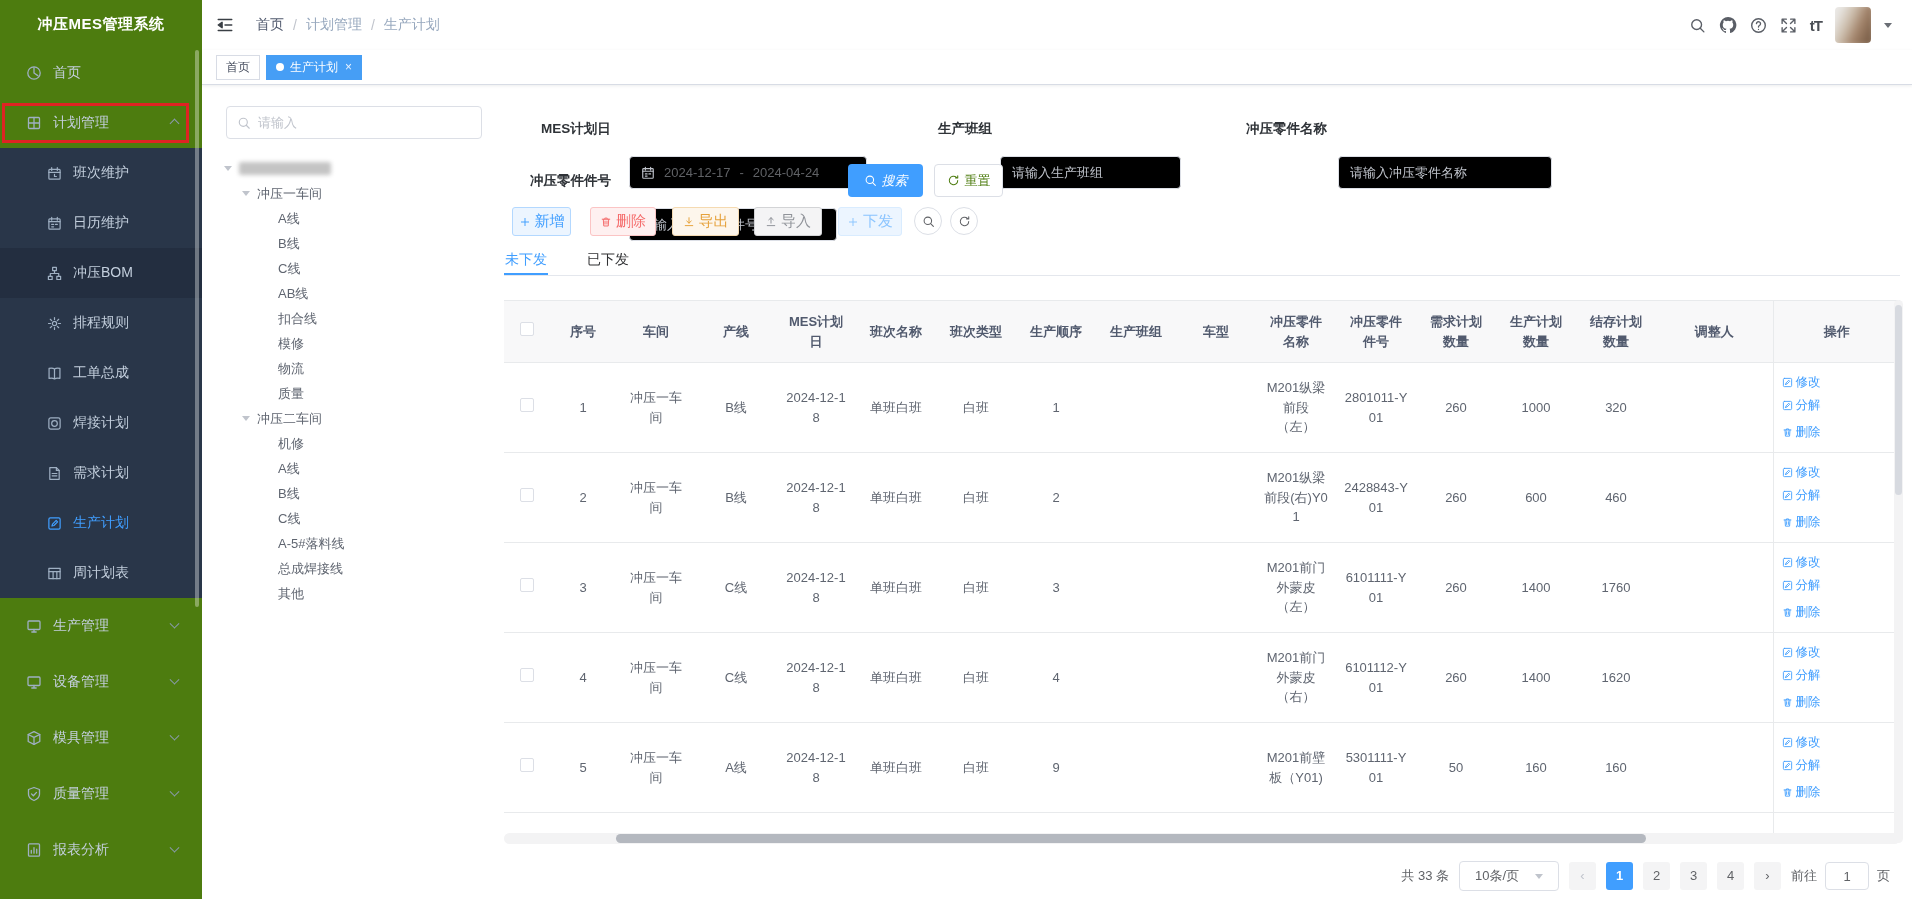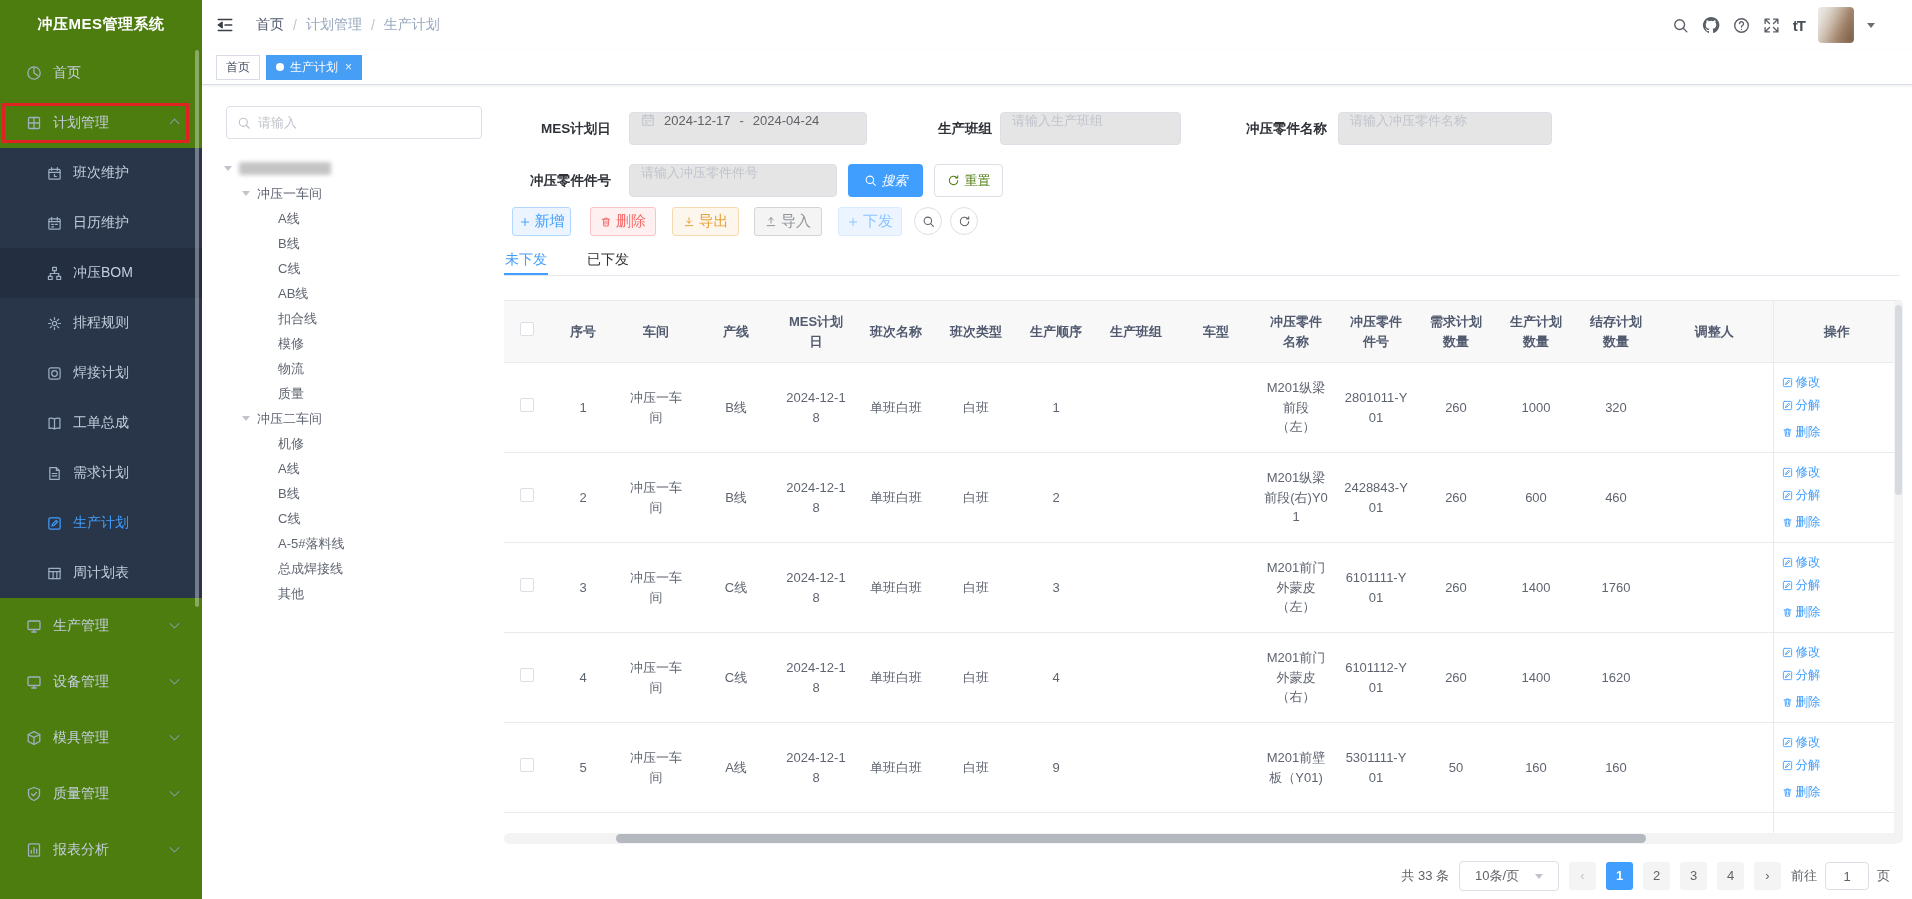--- a/index.html
+++ b/index.html
@@ -24,21 +24,21 @@
   .chev.up { transform:rotate(-135deg); }
   .sb-item.annotated::after { content:""; position:absolute; left:2px; right:13px; top:5px; bottom:5px; border:3px solid #df2323; pointer-events:none; }
   .sb-scroll { position:absolute; right:3px; top:50px; width:4px; height:557px; background:rgba(255,255,255,.35); border-radius:2px; }
 
   
   .navbar { position:absolute; left:202px; top:0; right:0; height:50px; background:#fff; display:flex; align-items:center; }
   .hamb { margin-left:14px; color:#3a3f45; cursor:pointer; }
   .crumbs { margin-left:22px; font-size:14px; color:#97a8be; display:flex; align-items:center; gap:9px; }
   .crumbs .c0 { color:#515a6e; }
   .crumbs .sep { color:#c0c4cc; }
-  .nav-right { margin-left:auto; display:flex; align-items:center; gap:13px; padding-right:37px; color:#5a5e66; }
+  .nav-right { margin-left:auto; display:flex; align-items:center; gap:13px; padding-right:20px; color:#5a5e66; }
   .nav-right .ic { cursor:pointer; }
   .tT { font-size:15px; font-weight:bold; color:#4a4e55; cursor:pointer; letter-spacing:-1px; }
   .avatar { width:36px; height:36px; border-radius:4px; overflow:hidden; position:relative; cursor:pointer; }
   .avatar::before { content:""; position:absolute; inset:-4px;
      background:linear-gradient(115deg,#e9e7e4 18%,#cdbfae 40%,#a2836a 62%,#7c6049 85%); filter:blur(3px); }
   .caret { width:0; height:0; border-left:4px solid transparent; border-right:4px solid transparent; border-top:5px solid #6a6e75; cursor:pointer; }
 
   
   .tabbar { position:absolute; left:202px; top:50px; right:0; height:35px; background:#fff;
      border-bottom:1px solid #d8dce5; box-shadow:0 1px 3px rgba(0,21,41,.08); display:flex; align-items:center; padding-left:14px; gap:6px; }
@@ -55,21 +55,21 @@
   #tree-list { position:absolute; left:212px; top:156px; width:280px; font-size:13px; color:#5f6570; }
   .t-row { display:flex; align-items:center; height:25px; cursor:pointer; }
   .t-caret { width:0; height:0; border-left:4.5px solid transparent; border-right:4.5px solid transparent; border-top:5.5px solid #c0c4cc; margin-right:7px; }
   .t-row.lv0 { padding-left:12px; }
   .t-row.lv1 { padding-left:30px; }
   .t-row.lv2 { padding-left:66px; }
   .t-redacted { width:92px; height:13px; background:#c4c4c4; border-radius:2px; filter:blur(2px); }
 
   
   .f-label { position:absolute; height:33px; line-height:33px; font-size:13.5px; font-weight:bold; color:#2f3338; }
-  .f-input { position:absolute; height:33px; border:1px solid #dcdfe6; border-radius:4px; background:#e5e5e5; display:flex; align-items:flex-start; padding:0 11px; }
+  .f-input { position:absolute; height:33px; border:1px solid #dcdfe6; border-radius:4px; background:#000000; display:flex; align-items:center; padding:0 11px;margin-top:44px; }
   .f-input input { border:none; outline:none; width:100%; font-size:13px; color:#606266; font-family:inherit; background:transparent; }
   .f-input input::placeholder { color:#c0c4cc; }
   .date-box { gap:9px; font-size:13px; color:#606266; }
   .date-box .ic { color:#c0c4cc; }
   .date-box .dsep { color:#606266; }
   .btn { position:absolute; height:33px; border-radius:4px; font-size:13px; display:flex; align-items:center; justify-content:center; gap:5px; cursor:pointer; border:1px solid transparent; }
   .btn-primary { background:#409eff; color:#fff; }
   .btn-plain { background:#fff; border-color:#dcdfe6; color:#4d7c0f; }
 
   
@@ -178,33 +178,33 @@
               <svg viewBox="0 0 16 16" width="15" height="15" fill="none" stroke="currentColor" stroke-width="1.3" stroke-linecap="round" stroke-linejoin="round">
                 <circle cx="8" cy="8" r="2.3"></circle>
                 <path d="M8 1.6v2.1M8 12.3v2.1M1.6 8h2.1M12.3 8h2.1M3.5 3.5L5 5M11 11l1.5 1.5M12.5 3.5L11 5M5 11l-1.5 1.5"></path>
               </svg>
             </span>
             <span class="lbl">排程规则</span>
           </div>
           <div class="sb-item sub">
             <span class="ic">
               <svg viewBox="0 0 16 16" width="15" height="15" fill="none" stroke="currentColor" stroke-width="1.3" stroke-linecap="round" stroke-linejoin="round">
+                <path d="M8 3.2C6.6 2.2 4.2 2.1 2.2 2.6v10.6c2-.5 4.4-.4 5.8.6 1.4-1 3.8-1.1 5.8-.6V2.6C11.8 2.1 9.4 2.2 8 3.2zM8 3.2v10.6"></path>
+              </svg>
+            </span>
+            <span class="lbl">工单总成</span>
+          </div>
+          <div class="sb-item sub">
+            <span class="ic">
+              <svg viewBox="0 0 16 16" width="15" height="15" fill="none" stroke="currentColor" stroke-width="1.3" stroke-linecap="round" stroke-linejoin="round">
                 <rect x="2" y="2" width="12" height="12" rx="2"></rect>
                 <circle cx="8" cy="8" r="3"></circle>
               </svg>
             </span>
             <span class="lbl">焊接计划</span>
-          </div>
-          <div class="sb-item sub">
-            <span class="ic">
-              <svg viewBox="0 0 16 16" width="15" height="15" fill="none" stroke="currentColor" stroke-width="1.3" stroke-linecap="round" stroke-linejoin="round">
-                <path d="M8 3.2C6.6 2.2 4.2 2.1 2.2 2.6v10.6c2-.5 4.4-.4 5.8.6 1.4-1 3.8-1.1 5.8-.6V2.6C11.8 2.1 9.4 2.2 8 3.2zM8 3.2v10.6"></path>
-              </svg>
-            </span>
-            <span class="lbl">工单总成</span>
           </div>
           <div class="sb-item sub">
             <span class="ic">
               <svg viewBox="0 0 16 16" width="15" height="15" fill="none" stroke="currentColor" stroke-width="1.3" stroke-linecap="round" stroke-linejoin="round">
                 <path d="M3 1.8h7l3 3v9.4H3z"></path>
                 <path d="M10 1.8v3h3M5.5 8h5M5.5 10.5h5"></path>
               </svg>
             </span>
             <span class="lbl">需求计划</span>
           </div>

